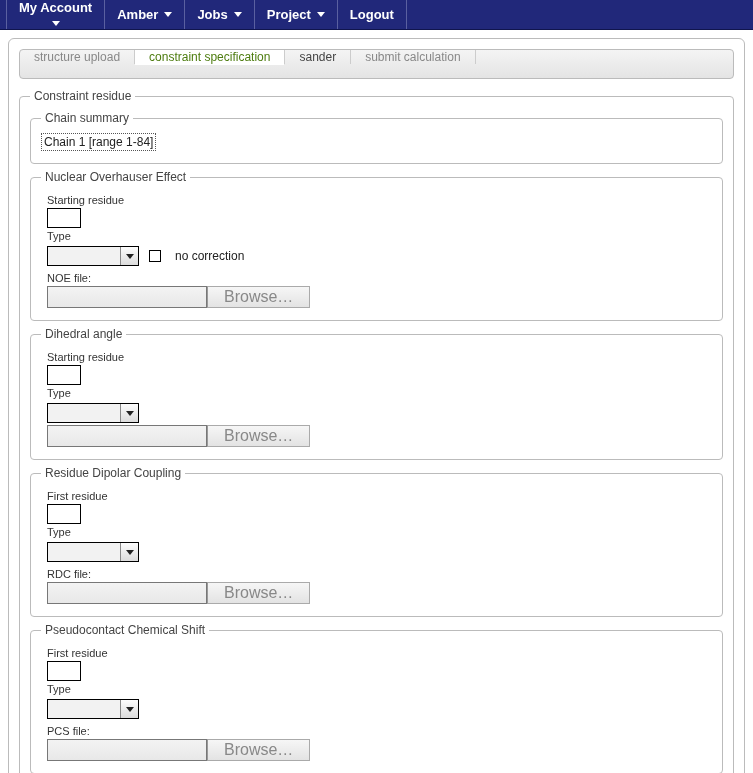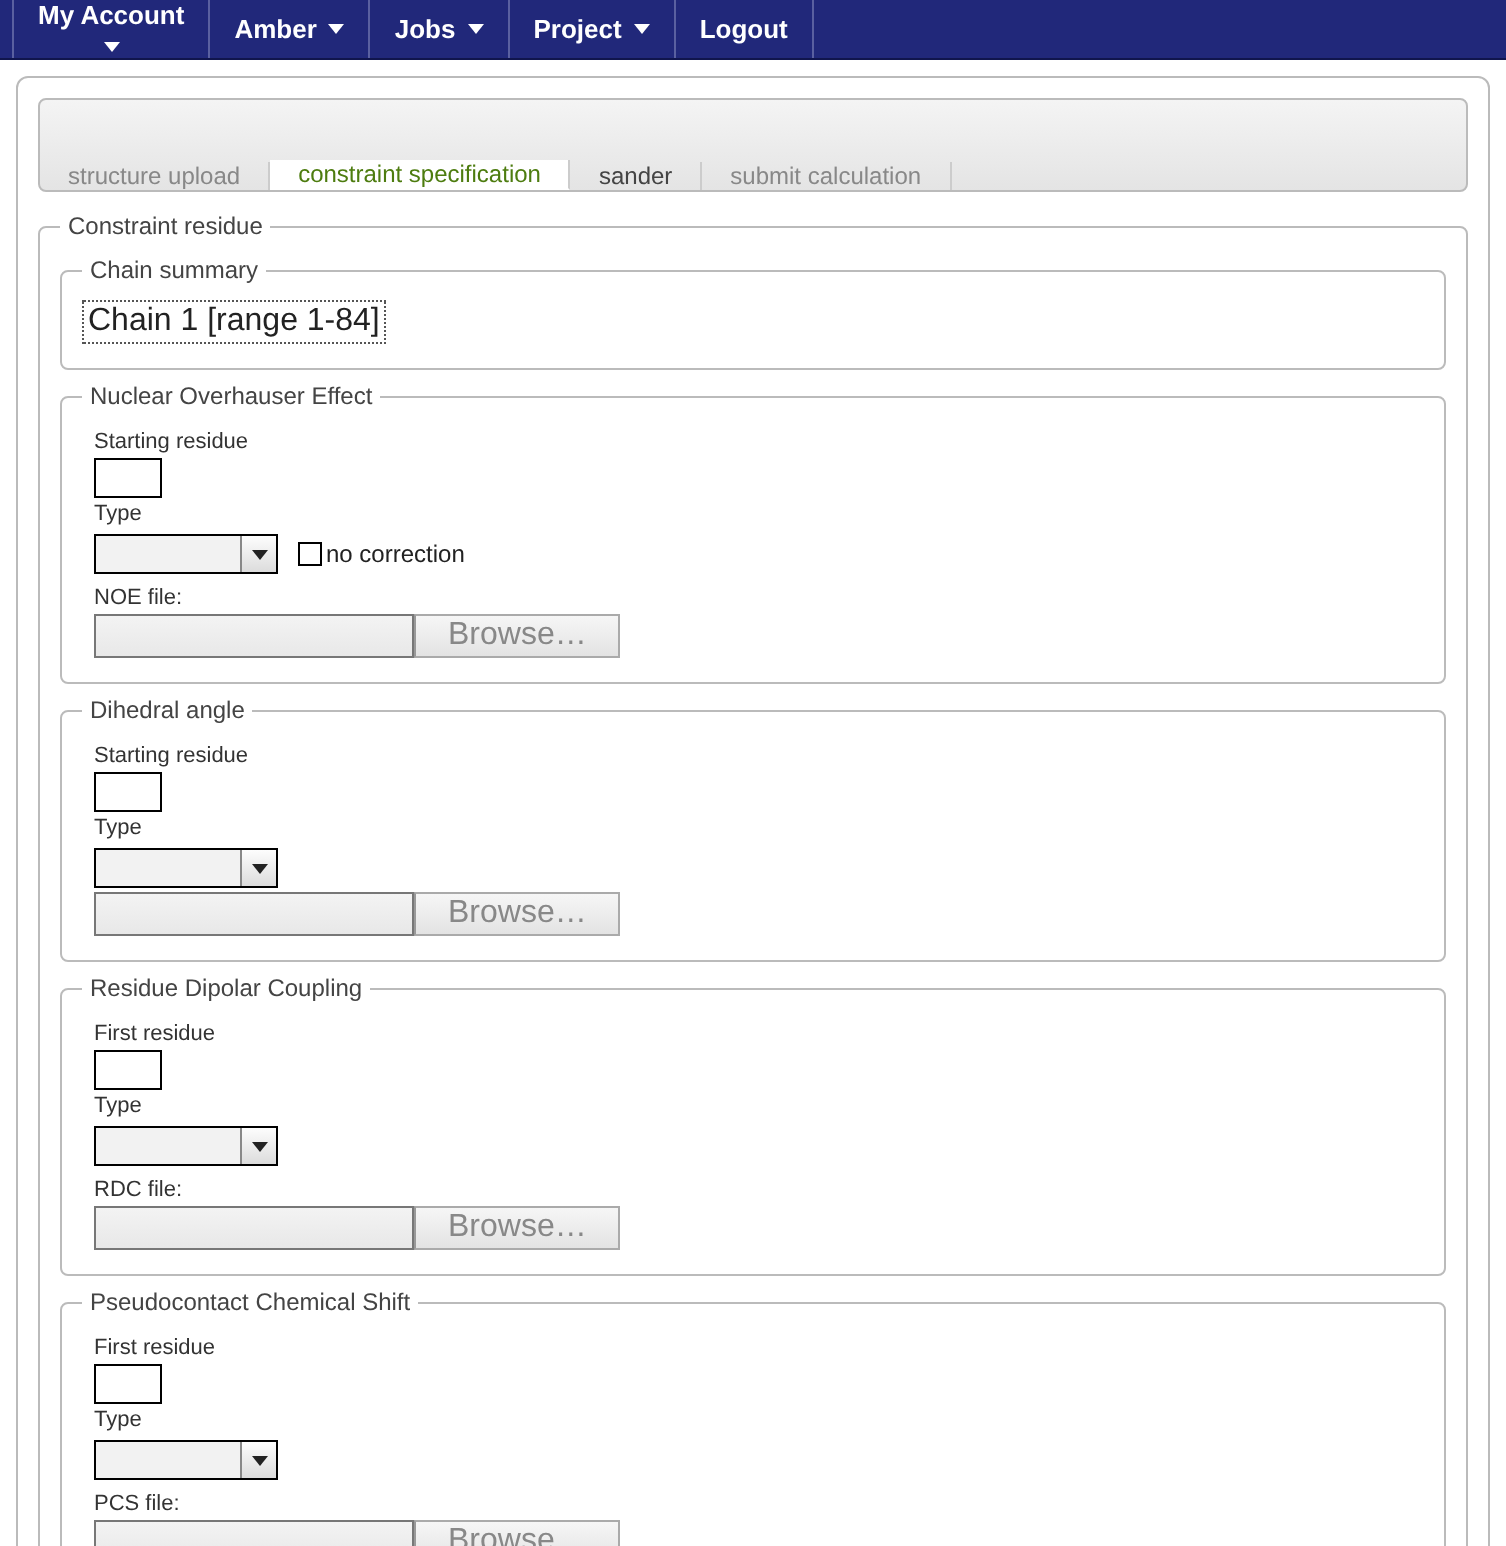--- a/index.html
+++ b/index.html
@@ -39,22 +39,22 @@
   }
   .panel {
     margin: 8px;
     border: 1px solid #bbb;
     border-radius: 6px;
     background: #fff;
     padding: 10px;
   }
   .tabstrip {
     display: flex;
-    align-items: flex-end;
-    height: 47px;
+    align-items: flex-start;
+    height: 30px;
     background: linear-gradient(#f4f4f4,#e4e4e4);
     border: 1px solid #bbb;
     border-radius: 4px 4px 4px 4px;
     overflow: hidden;
   }
   .tabstrip .tab {
     display:flex; align-items:center;
     padding: 0 14px;
     color: #888;
     border-right:1px solid #ccc;
@@ -111,21 +111,21 @@
   .select-wrap .select-body { flex: 1; background:#f2f2f2; }
   .select-wrap .select-btn {
     width: 18px;
     background: linear-gradient(#fdfdfd,#dcdcdc);
     border-left: 1px solid #888;
     display:flex; align-items:center; justify-content:center;
   }
   .select-wrap .select-btn .tri {
     width:0;height:0;border-left:4px solid transparent;border-right:4px solid transparent;border-top:5px solid #222;
   }
-  .checkbox-row { display:flex; align-items:center; gap:2px; margin-left: 10px;}
+  .checkbox-row { display:flex; align-items:center; gap:14px; margin-left: 10px;}
   .checkbox {
     width:12px;height:12px;border:1px solid #000;background:#fff;display:inline-block;
   }
   .row { display:flex; align-items:center; margin-top:4px; }
   .file-row { display:flex; align-items:stretch; margin-top:2px; }
   .file-path {
     width: 160px; height:22px;
     border:1px solid #777;
     background: linear-gradient(#f3f3f3,#e8e8e8);
   }
@@ -138,21 +138,21 @@
     color:#888;
     font-size:16px;
     margin-left:0;
     cursor:pointer;
     display:flex;align-items:center;
   }
   .chain-badge {
     display:inline-block;
     border:1px dotted #555;
     padding:1px 2px;
-    font-size:16px;
+    font-size:12px;
   }
 </style>
 </head>
 <body>
 
 <div class="menubar">
   <div class="menu-item">
     <span>My Account</span>
     <span class="caret"></span>
   </div>

